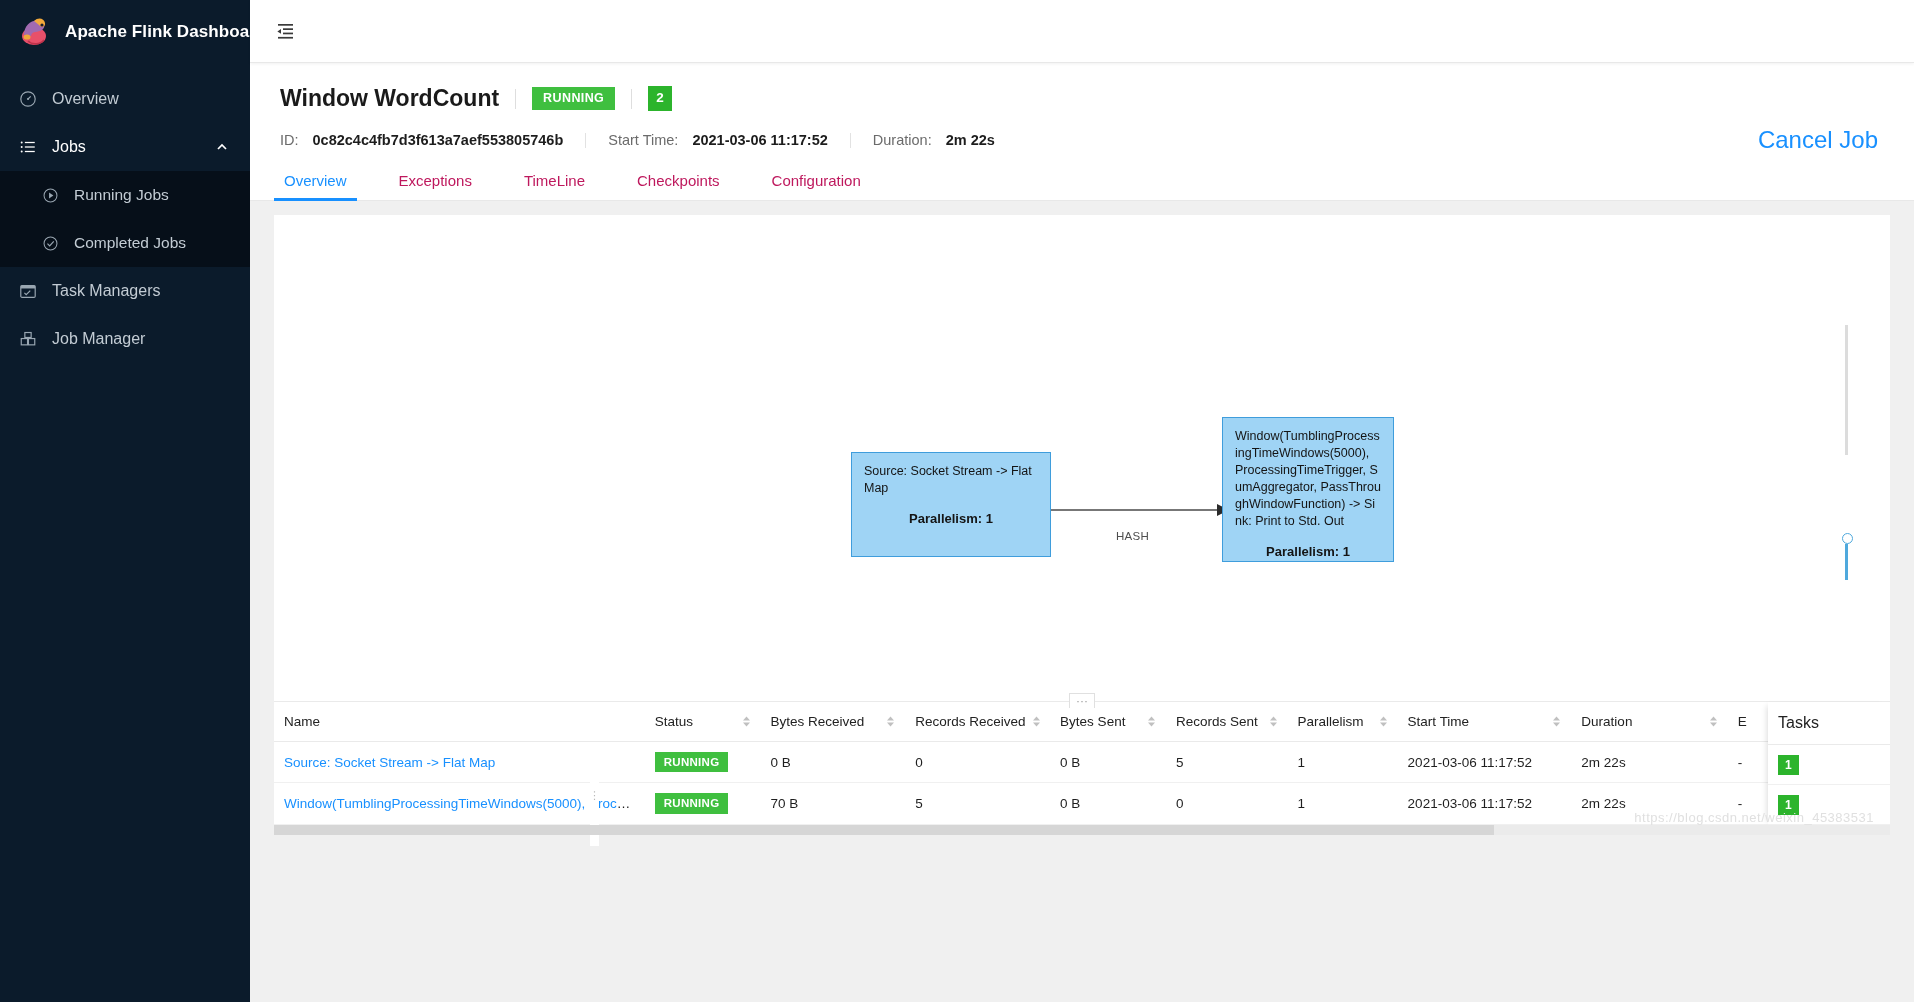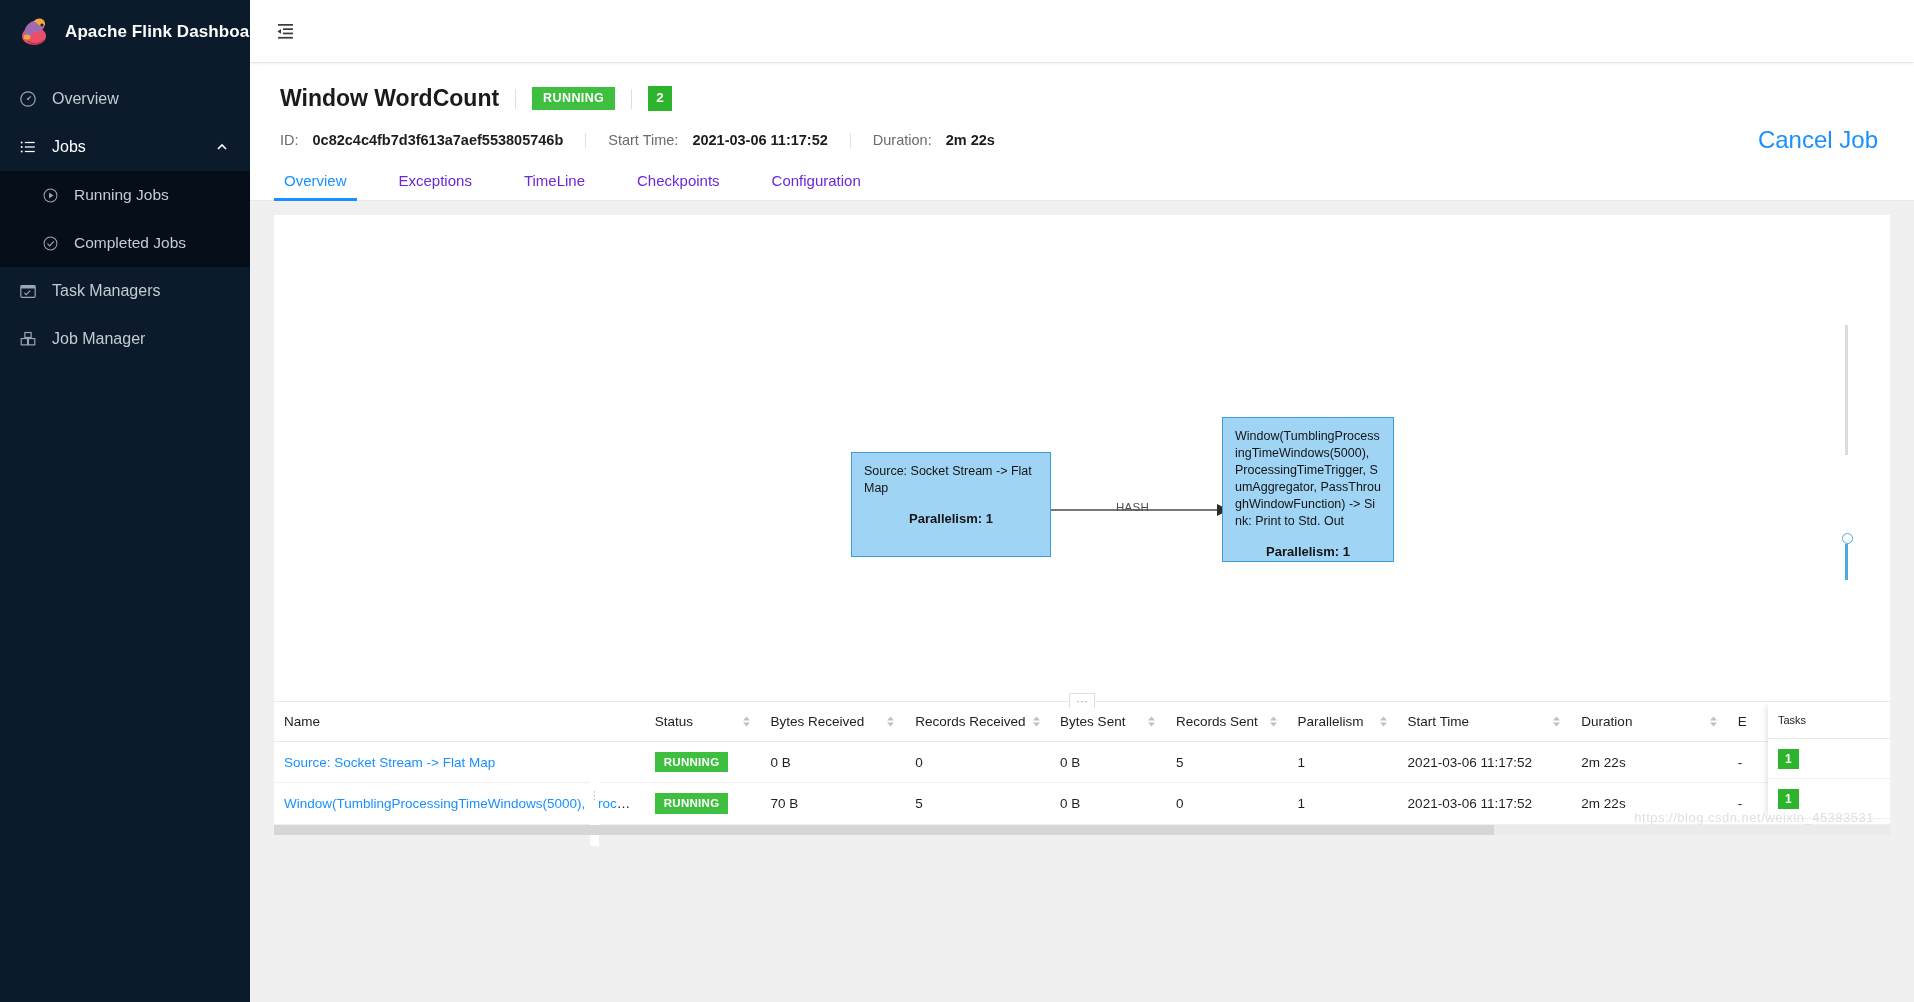--- a/index.html
+++ b/index.html
@@ -89,21 +89,21 @@
   .meta-item { display: flex; align-items: center; }
   .msep { width: 1px; height: 15px; background: #e2e2e2; margin: 0 22px; }
   .cancel-job {
     margin-left: auto; color: #1890ff; font-size: 24px;
     cursor: pointer; font-weight: normal; padding-right: 6px;
   }
 
   
   .tabs { display: flex; padding: 0 30px; margin-top: 18px; border-bottom: 1px solid #e8e8e8; position: relative; }
   .tab {
-    font-size: 15px; color: #6d28d9; padding: 0 4px 11px 4px;
+    font-size: 15px; color: #be185d; padding: 0 4px 11px 4px;
     margin-right: 44px; cursor: pointer; position: relative;
   }
   .tab.active { color: #1890ff; }
   .tab.active::after {
     content: ""; position: absolute; left: -6px; right: -6px; bottom: -1px;
     height: 3px; background: #1890ff;
   }
 
   
   .content { flex: 1; background: #f0f0f0; padding: 14px 24px 0 24px; overflow: hidden; }
@@ -157,21 +157,21 @@
   .col-resize {
     position: absolute; width: 9px; top: 0; bottom: 0;
     display: flex; align-items: center; justify-content: center;
     color: #b8b8b8; font-size: 11px; background: #fff; cursor: col-resize;
   }
   .pinned-col {
     position: absolute; right: 0; top: 0; width: 122px;
     background: #fff; box-shadow: -5px 0 6px -4px rgba(0,0,0,.14);
   }
   .pinned-col .ph {
-    font-size: 11px; color: #222; padding: 12px 10px;
+    font-size: 16px; color: #222; padding: 12px 10px;
     border-bottom: 1px solid #eaeaea; white-space: nowrap;
   }
   .pinned-col .pc {
     padding: 10px 10px; border-bottom: 1px solid #f0f0f0; height: 40px;
   }
   .hscroll {
     height: 10px; background: #ebebeb; position: relative;
   }
   .hscroll-thumb {
     position: absolute; left: 0; top: 0; height: 10px;
@@ -338,21 +338,21 @@
 
           <div class="node" style="left:577px; top:237px; width:200px; height:105px;">
             <div class="node-label">Source: Socket Stream -&gt; Flat Map</div>
             <div class="node-par">Parallelism: 1</div>
           </div>
 
           <svg style="position:absolute; left:777px; top:275px; width:183px; height:40px;">
             <line x1="0" y1="20" x2="166" y2="20" stroke="#4a4a4a" stroke-width="1.4"></line>
             <path d="M166 14 L178 20 L166 26 Z" fill="#2b2b2b"></path>
           </svg>
-          <div class="edge-label" style="left:842px; top:286px;">HASH</div>
+          <div class="edge-label" style="left:842px; top:315px;">HASH</div>
 
           <div class="node" style="left:948px; top:202px; width:172px; height:145px;">
             <div class="node-label">Window(TumblingProcessingTimeWindows(5000), ProcessingTimeTrigger, SumAggregator, PassThroughWindowFunction) -&gt; Sink: Print to Std. Out</div>
             <div class="node-par">Parallelism: 1</div>
           </div>
 
           <div class="scroll-handle" style="right:42px; top:110px; width:3px; height:130px; background:#dcdcdc;"></div>
           <div class="scroll-handle" style="right:37px; top:318px; width:11px; height:11px; border:1.6px solid #4fa9dd; border-radius:50%; background:#fff;"></div>
           <div class="scroll-handle" style="right:42px; top:329px; width:3px; height:36px; background:#4fa9dd;"></div>
         </div>

